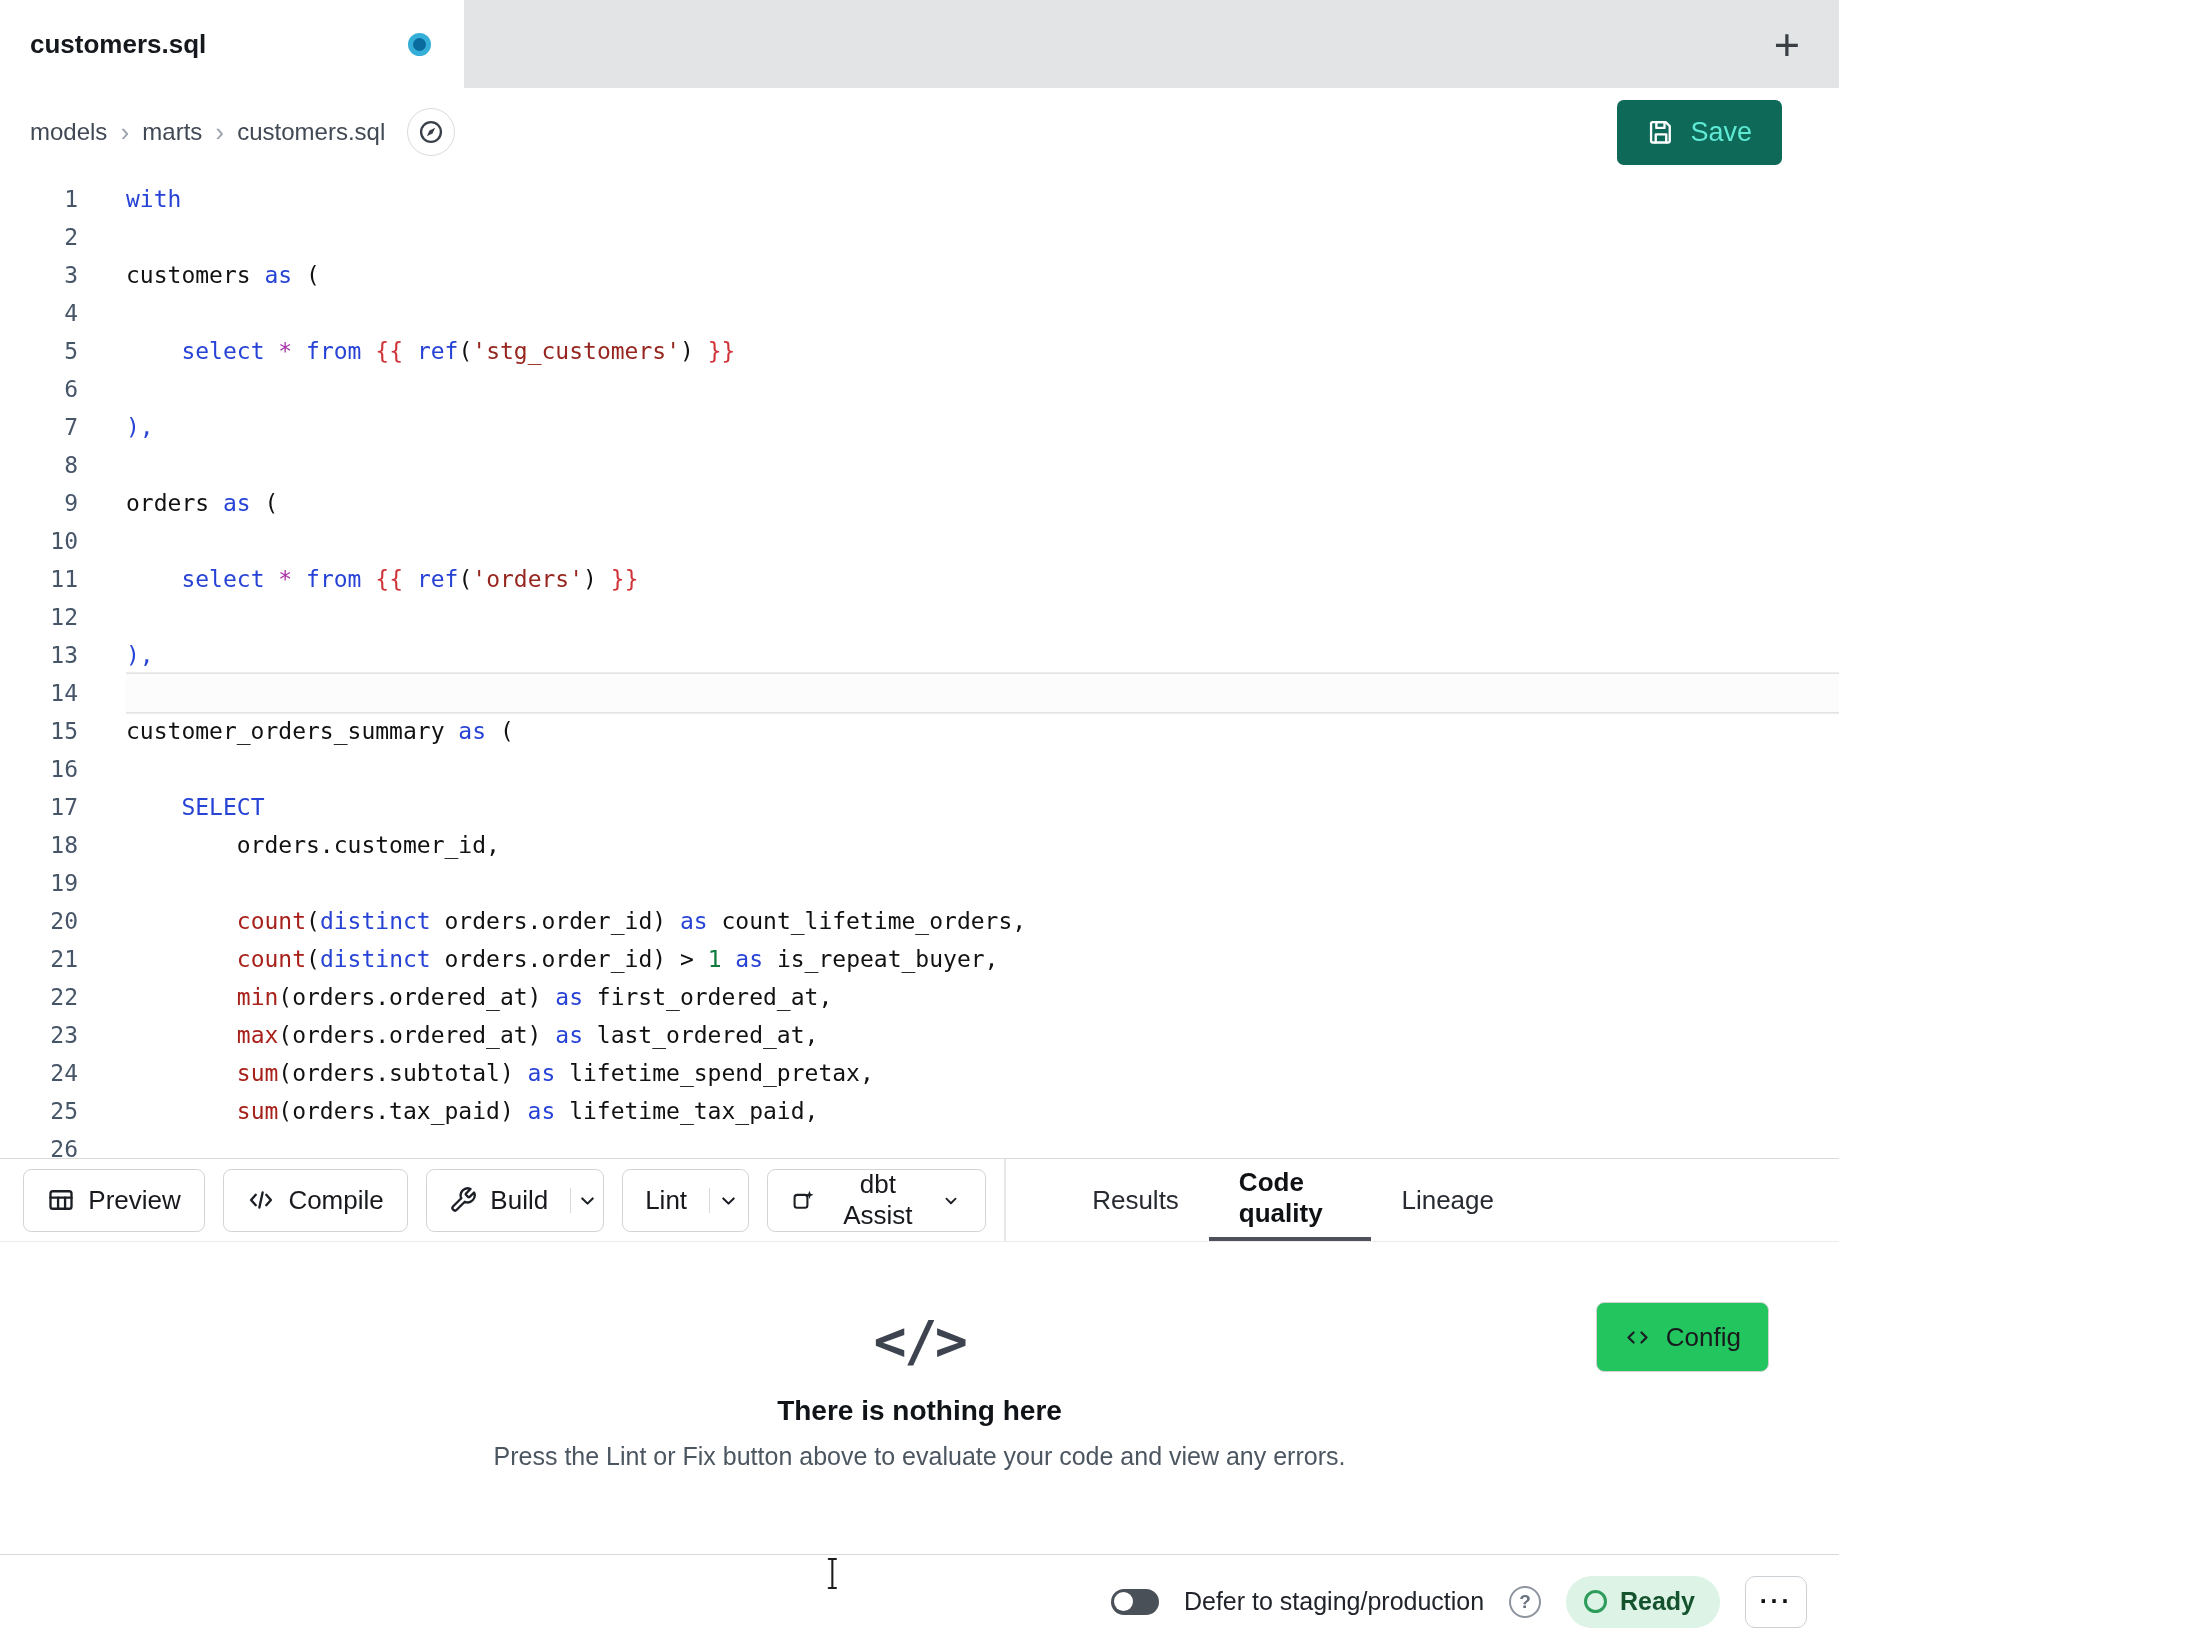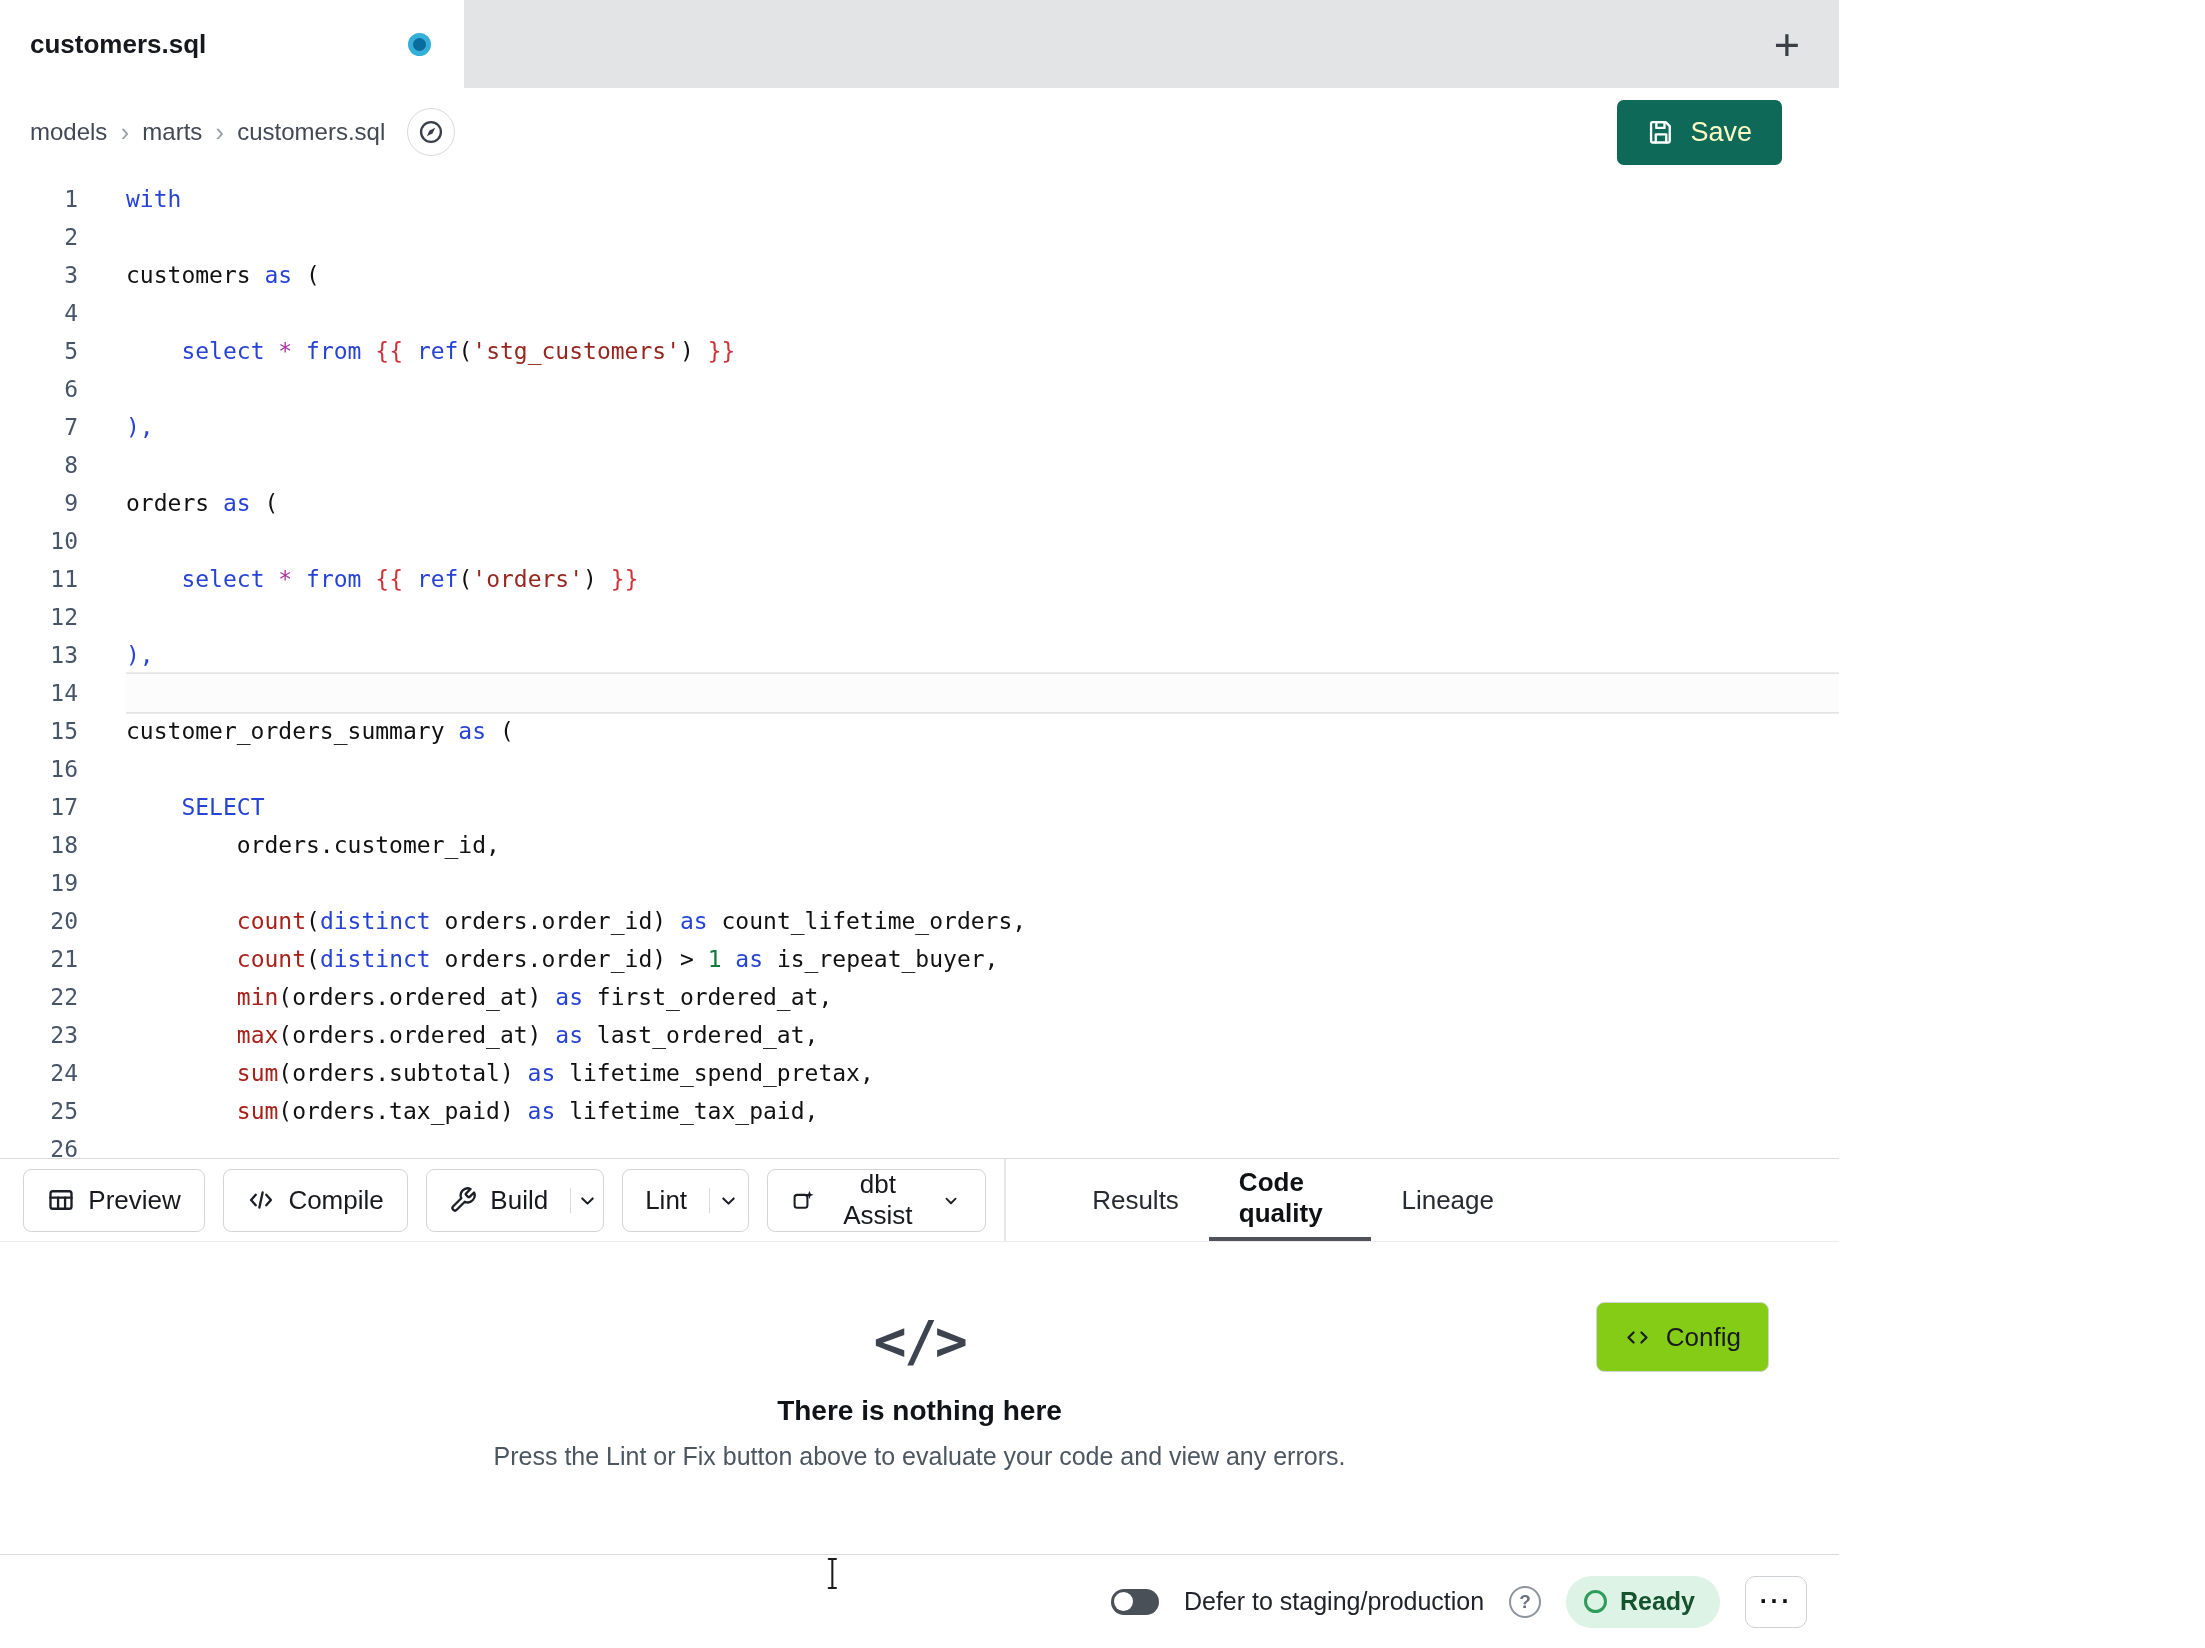--- a/index.html
+++ b/index.html
@@ -12,21 +12,21 @@
   .tab { width:464px; background:#fff; display:flex; align-items:center; justify-content:space-between; padding:0 33px 0 30px; cursor:pointer; }
   .tab-title { font-size:26px; font-weight:700; color:#15181c; }
   .dirty-dot { width:23px; height:23px; border-radius:50%; background:#0a6c9e; border:5px solid #35aed8; }
   .new-tab { margin-left:auto; margin-right:22px; align-self:center; width:60px; height:60px; border:none; background:transparent; font-size:45px; font-weight:300; color:#3a3f45; line-height:1; cursor:pointer; }
 
   
   .crumbbar { height:88px; background:#fff; display:flex; align-items:center; padding:0 30px; }
   .breadcrumb { display:flex; align-items:center; font-size:24px; color:#414954; }
   .crumb-sep { margin:0 13.3px; color:#9aa1ab; font-size:25px; }
   .icon-circle { width:48px; height:48px; border-radius:50%; border:1.7px solid #d8dadd; background:#fff; margin-left:22px; display:flex; align-items:center; justify-content:center; color:#3a4049; cursor:pointer; }
-  .save-btn { margin-left:auto; margin-right:27px; height:65px; padding:4px 30px; border:none; border-radius:6.7px; background:#0e6958; color:#fef9c3; font-size:27px; font-weight:500; display:flex; align-items:center; gap:15px; cursor:pointer; }
+  .save-btn { margin-left:auto; margin-right:27px; height:65px; padding:4px 30px; border:none; border-radius:6.7px; background:#0e6958; color:#5eead4; font-size:27px; font-weight:500; display:flex; align-items:center; gap:15px; cursor:pointer; }
 
   
   .editor { height:982px; background:#fff; display:flex; position:relative; font-family:"DejaVu Sans Mono", monospace; font-size:23px; line-height:38px; overflow:hidden; }
   .gutter { width:78px; padding-top:4.2px; text-align:right; color:#475569; flex:none; }
   .gutter .ln-num { height:38px; }
   .code { flex:1; padding-top:4.2px; padding-left:48px; }
   .code-line { height:38px; white-space:pre; color:#111; }
   .code-line.active { width:1849px; background:#fcfcfc; box-shadow:0 1.7px 0 #e4e4e4, 0 -1.7px 0 #e4e4e4; }
   .minimap { position:absolute; right:100px; top:10px; width:127px; }
   .mm-row { height:2.5px; margin-bottom:1.8px; overflow:hidden; white-space:nowrap; font-size:0; }
@@ -37,21 +37,21 @@
   .split { display:flex; align-items:center; height:63px; border:1.7px solid #d3d3d3; border-radius:8.3px; background:#fff; overflow:hidden; }
   .split .main { display:flex; align-items:center; gap:13.3px; padding:0 22px; font-size:26px; color:#17191d; cursor:pointer; }
   .split .chev { display:flex; align-items:center; justify-content:center; width:53px; border-left:1.7px solid #d9d9d9; cursor:pointer; color:#17191d; }
   .tb-divider { width:1.7px; align-self:stretch; background:#e7e7e7; margin-left:auto; }
   .rtabs { display:flex; align-items:stretch; align-self:stretch; padding-left:38px; padding-right:292px; }
   .rtab { display:flex; align-items:center; padding:0 30px; font-size:26px; color:#272b31; cursor:pointer; }
   .rtab.active { font-weight:700; color:#0f1114; border-bottom:4.2px solid #4f525a; }
 
   
   .results { height:312px; position:relative; background:#fff; }
-  .config-btn { position:absolute; top:60px; right:70px; height:70px; padding:0 27px; border:1.7px solid #d3d3d3; border-radius:8.3px; background:#84cc16; font-size:26px; color:#17191d; display:flex; align-items:center; gap:15px; cursor:pointer; }
+  .config-btn { position:absolute; top:60px; right:70px; height:70px; padding:0 27px; border:1.7px solid #d3d3d3; border-radius:8.3px; background:#22c55e; font-size:26px; color:#17191d; display:flex; align-items:center; gap:15px; cursor:pointer; }
   .empty { display:flex; flex-direction:column; align-items:center; padding-top:67px; text-align:center; }
   .empty-icon { font-family:"DejaVu Sans Mono", monospace; font-size:55px; font-weight:700; color:#3d4450; letter-spacing:-2.5px; }
   .empty-title { font-size:28px; font-weight:700; color:#101317; margin-top:22px; }
   .empty-sub { font-size:25px; color:#4c5661; margin-top:15px; }
 
   
   .statusbar { height:94px; border-top:1.7px solid #d9d9d9; display:flex; align-items:center; justify-content:flex-end; padding:0 32px; gap:25px; background:#fff; }
   .toggle { width:48px; height:26px; border-radius:13.3px; background:#4a5058; position:relative; cursor:pointer; flex:none; }
   .toggle .knob { width:19px; height:19px; border-radius:50%; background:#fff; position:absolute; left:3.3px; top:3.3px; }
   .defer-label { font-size:25px; color:#20242a; }

